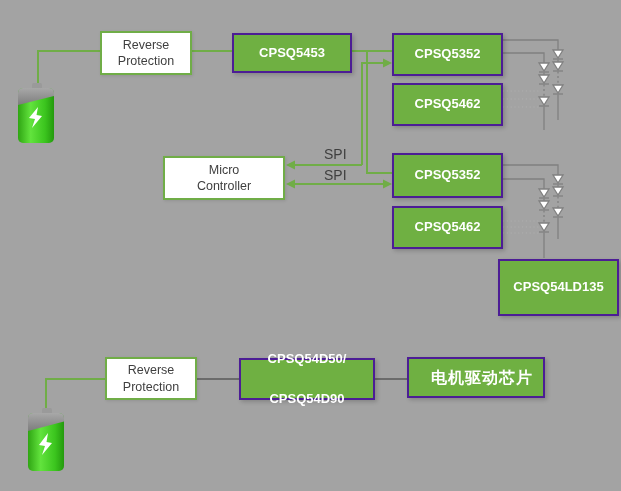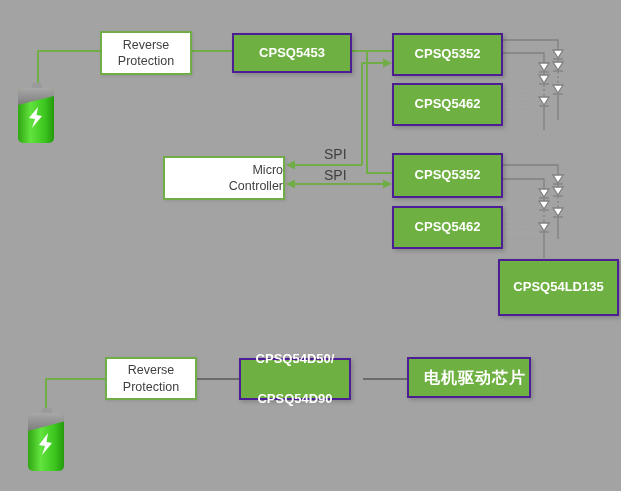--- a/index.html
+++ b/index.html
@@ -136,21 +136,21 @@
     <span>CPSQ5453</span>
   </div>
 
   <div class="box-green" style="left:392px;top:33px;width:111px;height:43px;">
     <span>CPSQ5352</span>
   </div>
   <div class="box-green" style="left:392px;top:83px;width:111px;height:43px;">
     <span>CPSQ5462</span>
   </div>
 
-  <div class="box-white" style="left:163px;top:156px;width:122px;height:44px;align-items:flex-end;">
+  <div class="box-white" style="left:163px;top:156px;width:122px;height:44px;">
     <span>Micro</span>
     <span>Controller</span>
   </div>
 
   <div class="spi" style="left:324px;top:146px;">SPI</div>
   <div class="spi" style="left:324px;top:167px;">SPI</div>
 
   <div class="box-green" style="left:392px;top:153px;width:111px;height:45px;">
     <span>CPSQ5352</span>
   </div>
@@ -160,22 +160,22 @@
 
   <div class="box-green" style="left:498px;top:259px;width:121px;height:57px;">
     <span>CPSQ54LD135</span>
   </div>
 
   <div class="box-white" style="left:105px;top:357px;width:92px;height:43px;">
     <span>Reverse</span>
     <span>Protection</span>
   </div>
 
-  <div class="box-green" style="left:239px;top:358px;width:112px;height:42px;gap:24px;">
+  <div class="box-green" style="left:239px;top:358px;width:136px;height:42px;gap:24px;">
     <span>CPSQ54D50/</span>
     <span>CPSQ54D90</span>
   </div>
 
-  <div class="box-green big" style="left:407px;top:357px;width:124px;height:41px;padding-left:12px;">
+  <div class="box-green big" style="left:407px;top:357px;width:138px;height:41px;padding-left:12px;">
     <span>电机驱动芯片</span>
   </div>
 
 </div>
 
 </body></html>

